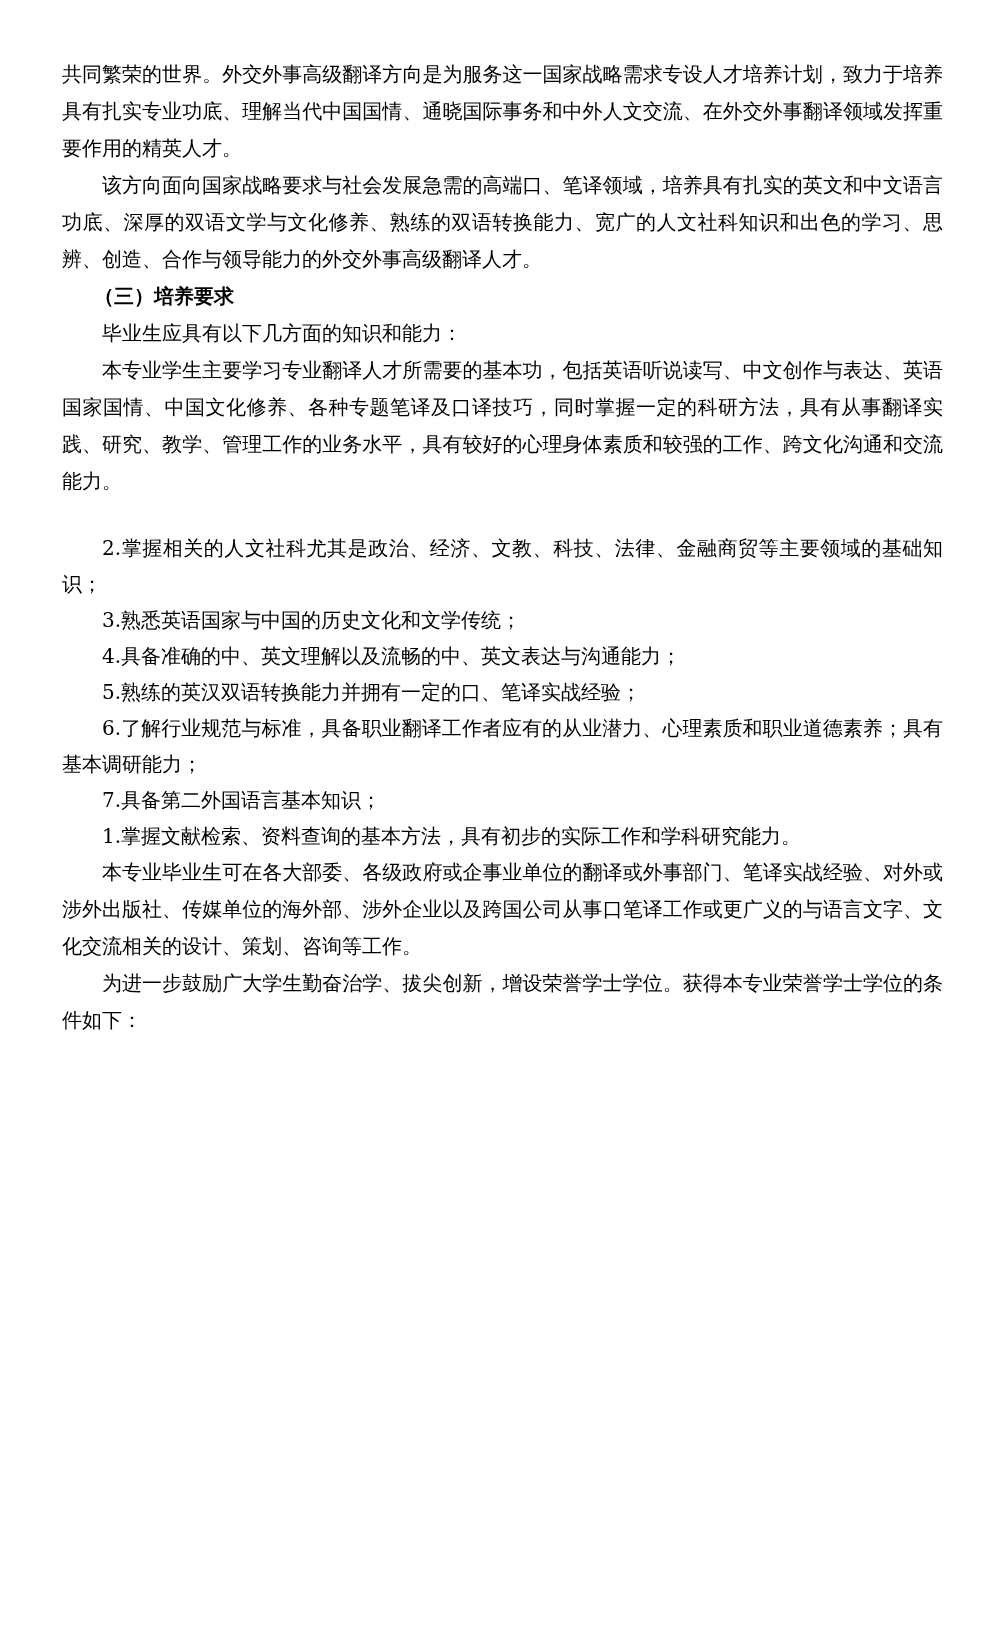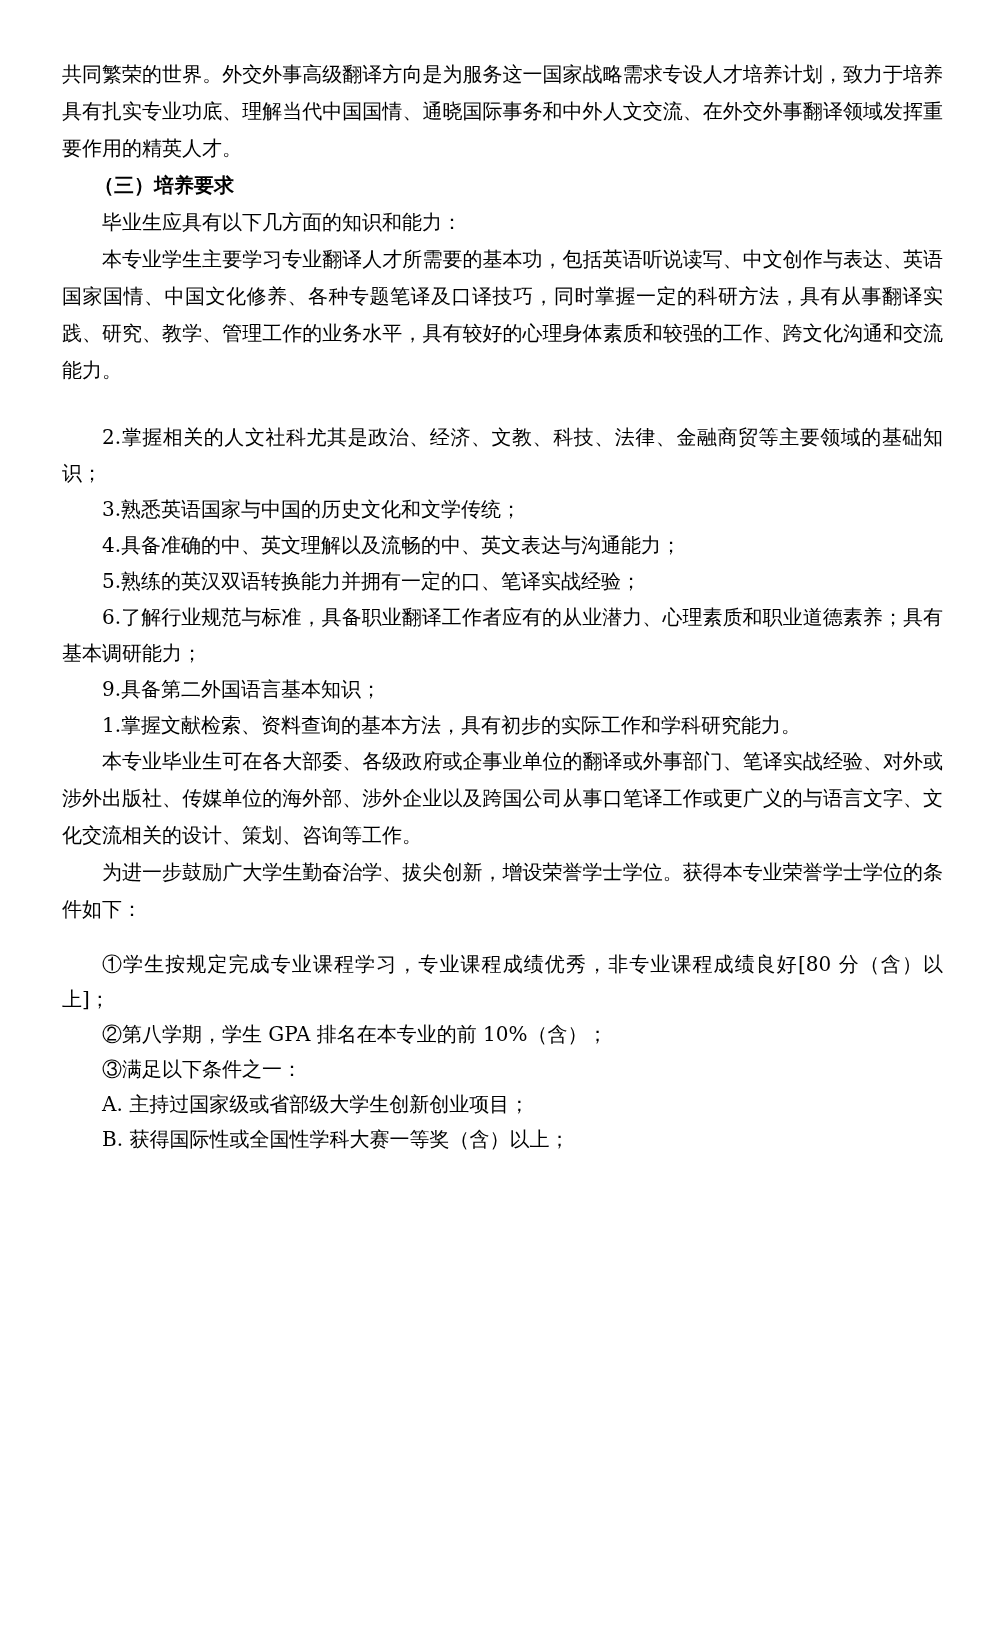--- a/index.html
+++ b/index.html
@@ -55,45 +55,39 @@
   }
 </style>
 </head>
 <body>
 
 <div class="page">
   <div class="content">
 
     <p>共同繁荣的世界。外交外事高级翻译方向是为服务这一国家战略需求专设人才培养计划，致力于培养具有扎实专业功底、理解当代中国国情、通晓国际事务和中外人文交流、在外交外事翻译领域发挥重要作用的精英人才。</p>
 
+    <p class="indent para-2">该方向面向国家战略要求与社会发展急需的高端口、笔译领域，培养具有扎实的英文和中文语言功底、深厚的双语文学与文化修养、熟练的双语转换能力、宽广的人文社科知识和出色的学习、思辨、创造、合作与领导能力的外交外事高级翻译人才。</p>
 
     <p class="heading">（三）培养要求</p>
 
     <p class="indent para-4">毕业生应具有以下几方面的知识和能力：</p>
 
     <p class="indent para-3">本专业学生主要学习专业翻译人才所需要的基本功，包括英语听说读写、中文创作与表达、英语国家国情、中国文化修养、各种专题笔译及口译技巧，同时掌握一定的科研方法，具有从事翻译实践、研究、教学、管理工作的业务水平，具有较好的心理身体素质和较强的工作、跨文化沟通和交流能力。</p>
 
     <div class="ability-list">
       <p class="indent">2.掌握相关的人文社科尤其是政治、经济、文教、科技、法律、金融商贸等主要领域的基础知识；</p>
       <p class="indent">3.熟悉英语国家与中国的历史文化和文学传统；</p>
       <p class="indent">4.具备准确的中、英文理解以及流畅的中、英文表达与沟通能力；</p>
       <p class="indent">5.熟练的英汉双语转换能力并拥有一定的口、笔译实战经验；</p>
       <p class="indent">6.了解行业规范与标准，具备职业翻译工作者应有的从业潜力、心理素质和职业道德素养；具有基本调研能力；</p>
-      <p class="indent">9.具备第二外国语言基本知识；</p>
+      <p class="indent">7.具备第二外国语言基本知识；</p>
       <p class="indent">1.掌握文献检索、资料查询的基本方法，具有初步的实际工作和学科研究能力。</p>
     </div>
 
     <p class="indent para-5">本专业毕业生可在各大部委、各级政府或企事业单位的翻译或外事部门、笔译实战经验、对外或涉外出版社、传媒单位的海外部、涉外企业以及跨国公司从事口笔译工作或更广义的与语言文字、文化交流相关的设计、策划、咨询等工作。</p>
 
     <p class="indent para-6">为进一步鼓励广大学生勤奋治学、拔尖创新，增设荣誉学士学位。获得本专业荣誉学士学位的条件如下：</p>
 
-    <div class="honors-list">
-      <p class="indent">①学生按规定完成专业课程学习，专业课程成绩优秀，非专业课程成绩良好[80 分（含）以上]；</p>
-      <p class="indent">②第八学期，学生 GPA 排名在本专业的前 10%（含）；</p>
-      <p class="indent">③满足以下条件之一：</p>
-      <p class="indent">A. 主持过国家级或省部级大学生创新创业项目；</p>
-      <p class="indent">B. 获得国际性或全国性学科大赛一等奖（含）以上；</p>
-    </div>
 
   </div>
 
   <div class="page-number">3</div>
 </div>
 
 </body></html>

